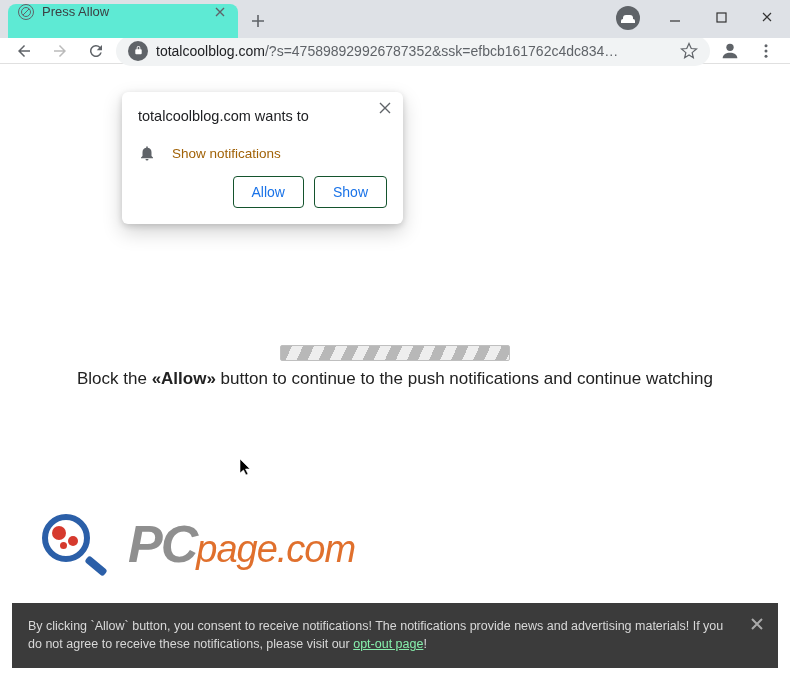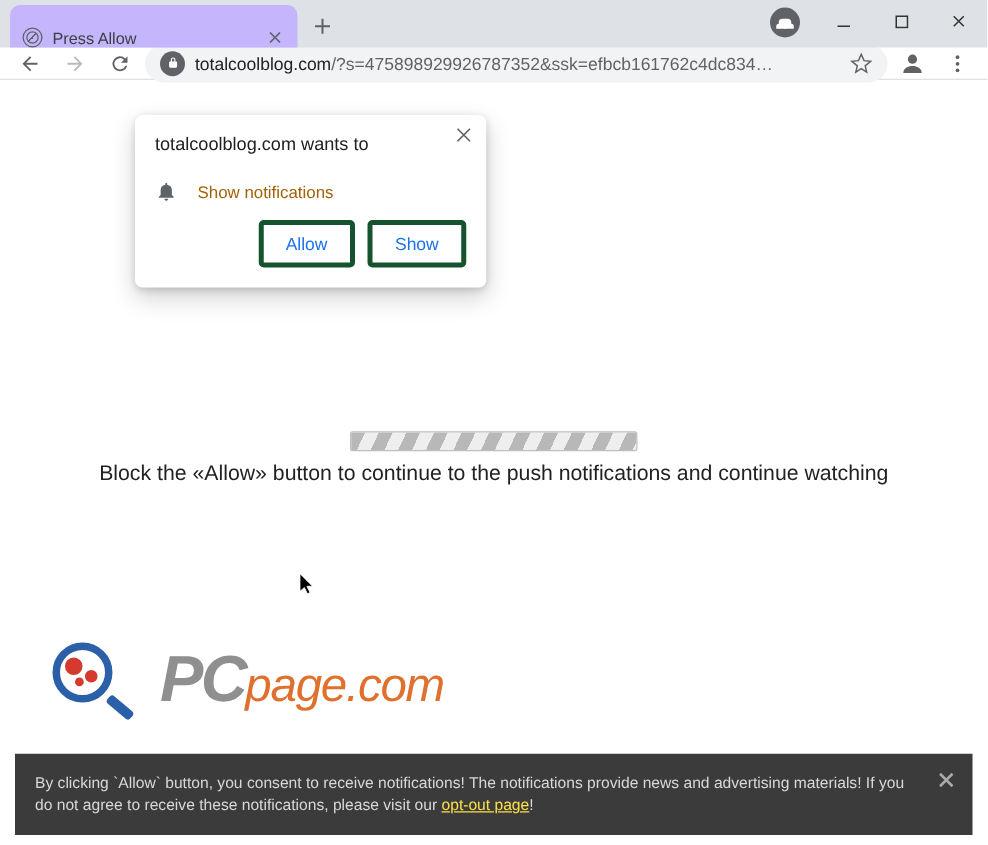--- a/index.html
+++ b/index.html
@@ -1,20 +1,20 @@
 <!DOCTYPE html>
 <html><head>
 <meta charset="utf-8">
 <style>
   * { box-sizing: border-box; margin: 0; padding: 0; }
   body { font-family: "Segoe UI", Arial, sans-serif; width: 790px; height: 676px; overflow: hidden; background: #fff; position: relative; }
 
   
   .tabstrip { height: 38px; background: #dee1e6; display: flex; align-items: flex-end; padding-left: 8px; position: relative; }
-  .tab { background: #c4b5fd; height: 34px; width: 230px; border-radius: 8px 8px 0 0; display: flex; align-items: flex-end; padding: 0 10px; gap: 8px; font-size: 13px; color: #3c4043; position: relative; }
+  .tab { background: #5eead4; height: 34px; width: 230px; border-radius: 8px 8px 0 0; display: flex; align-items: flex-start; padding: 0 10px; gap: 8px; font-size: 13px; color: #3c4043; position: relative; }
   .tab .favicon { width: 16px; height: 16px; border-radius: 50%; border: 1.5px solid #5f6368; display: flex; align-items: center; justify-content: center; }
   .tab .favicon::after { content: ""; width: 8px; height: 8px; border: 1.5px solid #5f6368; border-radius: 50%; background: linear-gradient(135deg, transparent 45%, #5f6368 45%, #5f6368 55%, transparent 55%); }
   .tab .title { flex: 1; overflow: hidden; white-space: nowrap; }
   .tab .close { width: 16px; height: 16px; display: flex; align-items: center; justify-content: center; color: #5f6368; cursor: pointer; }
   .tab .close svg { width: 10px; height: 10px; }
   .newtab { width: 28px; height: 28px; display: flex; align-items: center; justify-content: center; margin-left: 6px; color: #5f6368; cursor: pointer; margin-bottom: 3px; }
   .winbtns { position: absolute; right: 0; top: 0; display: flex; height: 34px; }
   .winbtn { width: 46px; display: flex; align-items: center; justify-content: center; color: #333; cursor: pointer; }
   .incognito { position: absolute; right: 150px; top: 6px; width: 24px; height: 24px; background: #5f6368; border-radius: 50%; display: flex; align-items: center; justify-content: center; }
   .incognito::after { content:""; width:10px; height:6px; background:#fff; border-radius:3px 3px 0 0; box-shadow: -3px 3px 0 -1px #fff, 3px 3px 0 -1px #fff; }
@@ -23,51 +23,51 @@
   .toolbar { height: 26px; background: #fff; display: flex; align-items: center; padding: 0 8px; gap: 4px; border-bottom: 1px solid #e0e0e0; }
   .navbtn { width: 32px; height: 32px; display: flex; align-items: center; justify-content: center; color: #5f6368; border-radius: 50%; cursor: pointer; }
   .navbtn.disabled { color: #bbb; }
   .omnibox { flex: 1; height: 30px; background: #f1f3f4; border-radius: 15px; display: flex; align-items: center; padding: 0 12px; gap: 8px; font-size: 14px; color: #5f6368; }
   .lockchip { width: 20px; height: 20px; background: #5f6368; border-radius: 50%; display:flex; align-items:center; justify-content:center;}
   .lockchip svg { width:11px; height:11px; fill:#fff;}
   .omnibox .url { flex:1; overflow:hidden; white-space:nowrap; text-overflow: ellipsis; }
   .omnibox .url .domain { color: #202124; }
 
   
-  .permpop { position: absolute; left: 108px; top: 92px; width: 281px; background: #fff; border-radius: 6px; box-shadow: 0 2px 6px rgba(0,0,0,.15), 0 8px 20px rgba(0,0,0,.18); padding: 16px; z-index: 20; }
+  .permpop { position: absolute; left: 122px; top: 92px; width: 281px; background: #fff; border-radius: 6px; box-shadow: 0 2px 6px rgba(0,0,0,.15), 0 8px 20px rgba(0,0,0,.18); padding: 16px; z-index: 20; }
   .permpop .pclose { position: absolute; right: 12px; top: 10px; cursor: pointer; color: #5f6368; }
   .permpop .ptitle { font-size: 14.5px; color: #202124; margin-bottom: 14px; }
   .permrow { display: flex; align-items: center; gap: 16px; padding: 6px 0 14px; }
   .permrow .bell { color: #5f6368; }
   .permrow .ptxt { font-size: 13.5px; color: #a16207; }
   .permbtns { display:flex; justify-content:flex-end; gap: 10px; }
-  .permbtn { border: 4px solid #14532d; background:#fff; color:#1a73e8; font-size:14px; padding: 7px 18px; border-radius:4px; cursor:pointer; }
+  .permbtn { border: 1px solid #14532d; background:#fff; color:#1a73e8; font-size:14px; padding: 7px 18px; border-radius:4px; cursor:pointer; }
 
   
   .page { position: absolute; left:0; right:0; top: 90px; bottom:0; background:#fff; }
   .loader { width: 230px; height: 16px; margin: 255px auto 8px; border:1px solid #bfbfbf; background: repeating-linear-gradient(115deg, #b8b8b8 0 10px, #eee 10px 20px); border-radius:2px; }
   .msg { text-align: center; font-family: Verdana, Arial, sans-serif; font-size: 17px; color: #222; padding: 0 20px; }
-  .msg .q { font-weight: normal; }
+  .msg .q { font-weight: bold; }
 
   .logo { position:absolute; left: 40px; bottom: 100px; display:flex; align-items:center; gap: 8px; }
   .logo .mag { width:64px; height:64px; position:relative; }
   .logo .mag .ring { width:48px; height:48px; border:6px solid #2b5fa8; border-radius:50%; position:absolute; left:2px; top:2px; }
   .logo .mag .handle { width: 24px; height: 8px; background:#2b5fa8; position:absolute; right:-4px; bottom:6px; transform: rotate(40deg); border-radius:3px;}
   .logo .mag .d1 { width:14px;height:14px;background:#d63a2e;border-radius:50%;position:absolute;left:12px;top:14px;}
   .logo .mag .d2 { width:10px;height:10px;background:#d63a2e;border-radius:50%;position:absolute;left:28px;top:24px;}
   .logo .mag .d3 { width:7px;height:7px;background:#d63a2e;border-radius:50%;position:absolute;left:20px;top:30px;}
   .logotxt { font-family: Arial, sans-serif; font-size: 52px; font-style: italic; font-weight: bold; letter-spacing: -2px; }
   .logotxt .g { color:#8f8f8f;margin-left:16px; }
   .logotxt .o { color:#e0702d; font-style: italic; font-weight: normal; font-size: 38px; letter-spacing: -1px; }
 
   .cursor { position:absolute; left: 239px; bottom: 198px; }
 
   
   .consent { position:absolute; left:12px; right:12px; bottom:8px; background:#3b3b3b; color:#d8d8d8; font-size:12.5px; padding: 14px 42px 14px 16px; line-height:1.5; }
-  .consent a { color:#fde047; text-decoration: underline; }
+  .consent a { color:#86efac; text-decoration: underline; }
   .consent .cclose { position:absolute; right:14px; top:14px; color:#bbb; cursor:pointer; }
 
   svg { display:block; }
 </style>
 </head>
 <body>
 
 <div class="tabstrip">
   <div class="tab">
     <span class="favicon"></span>

